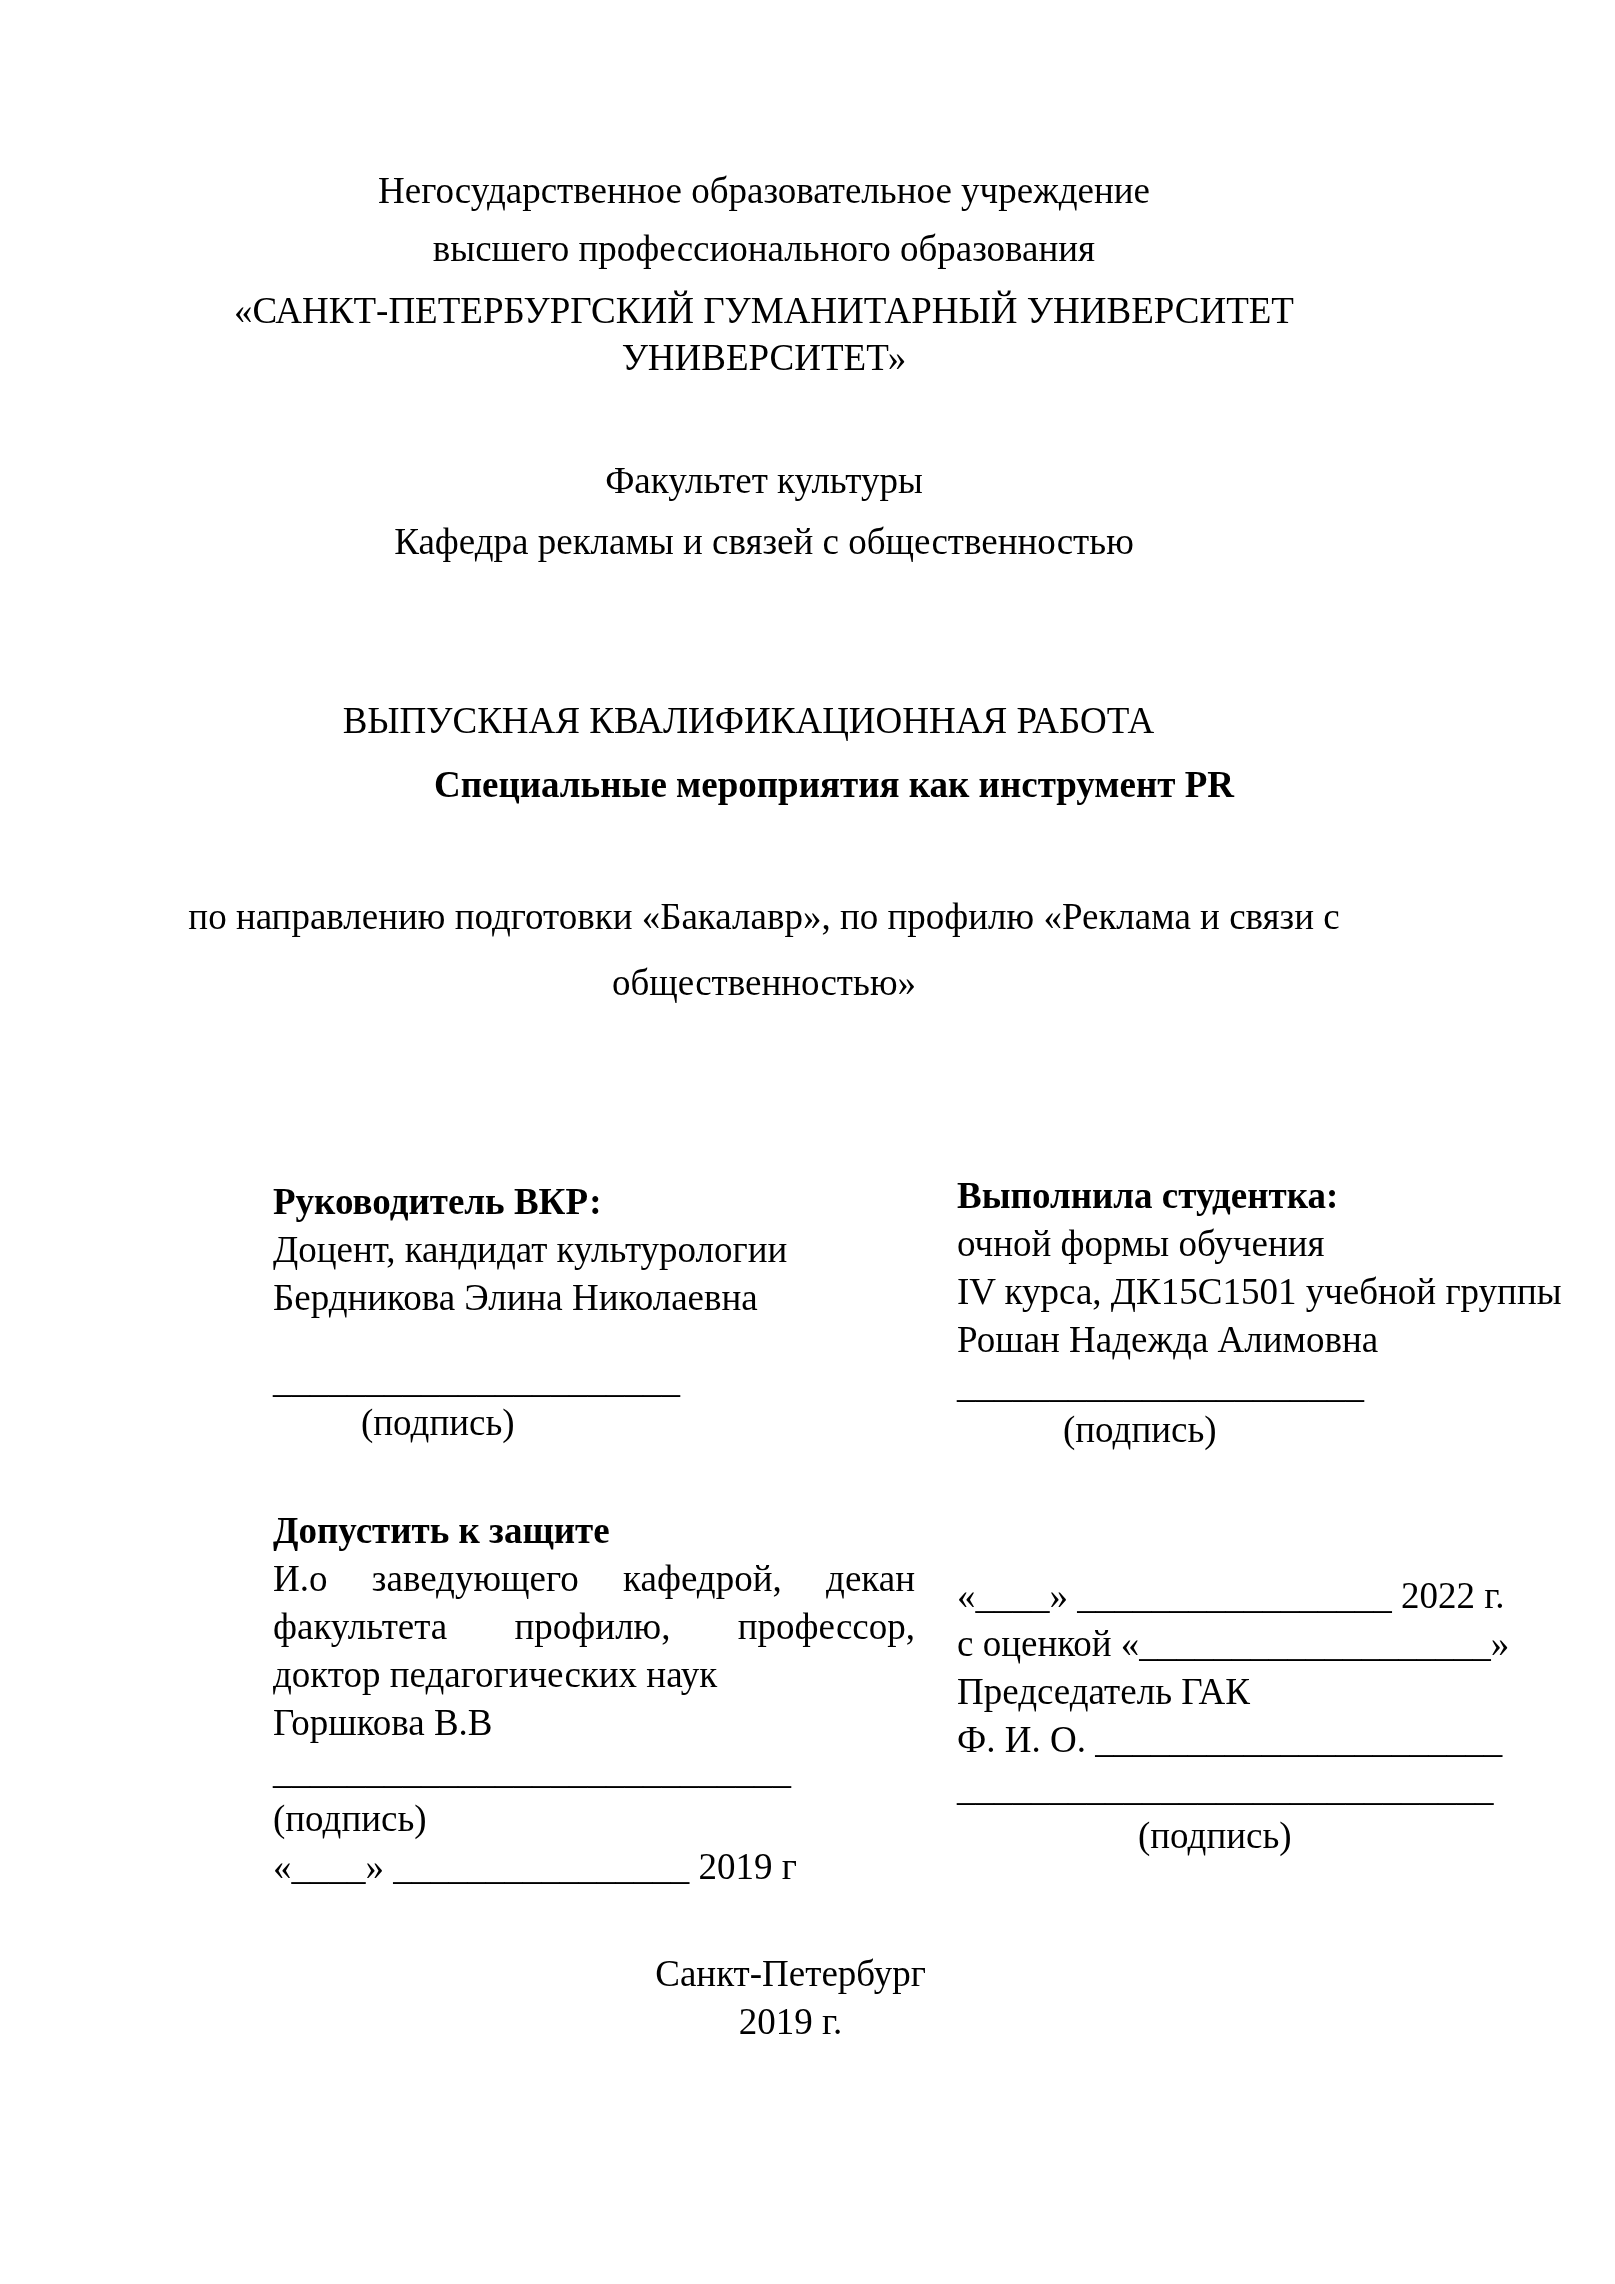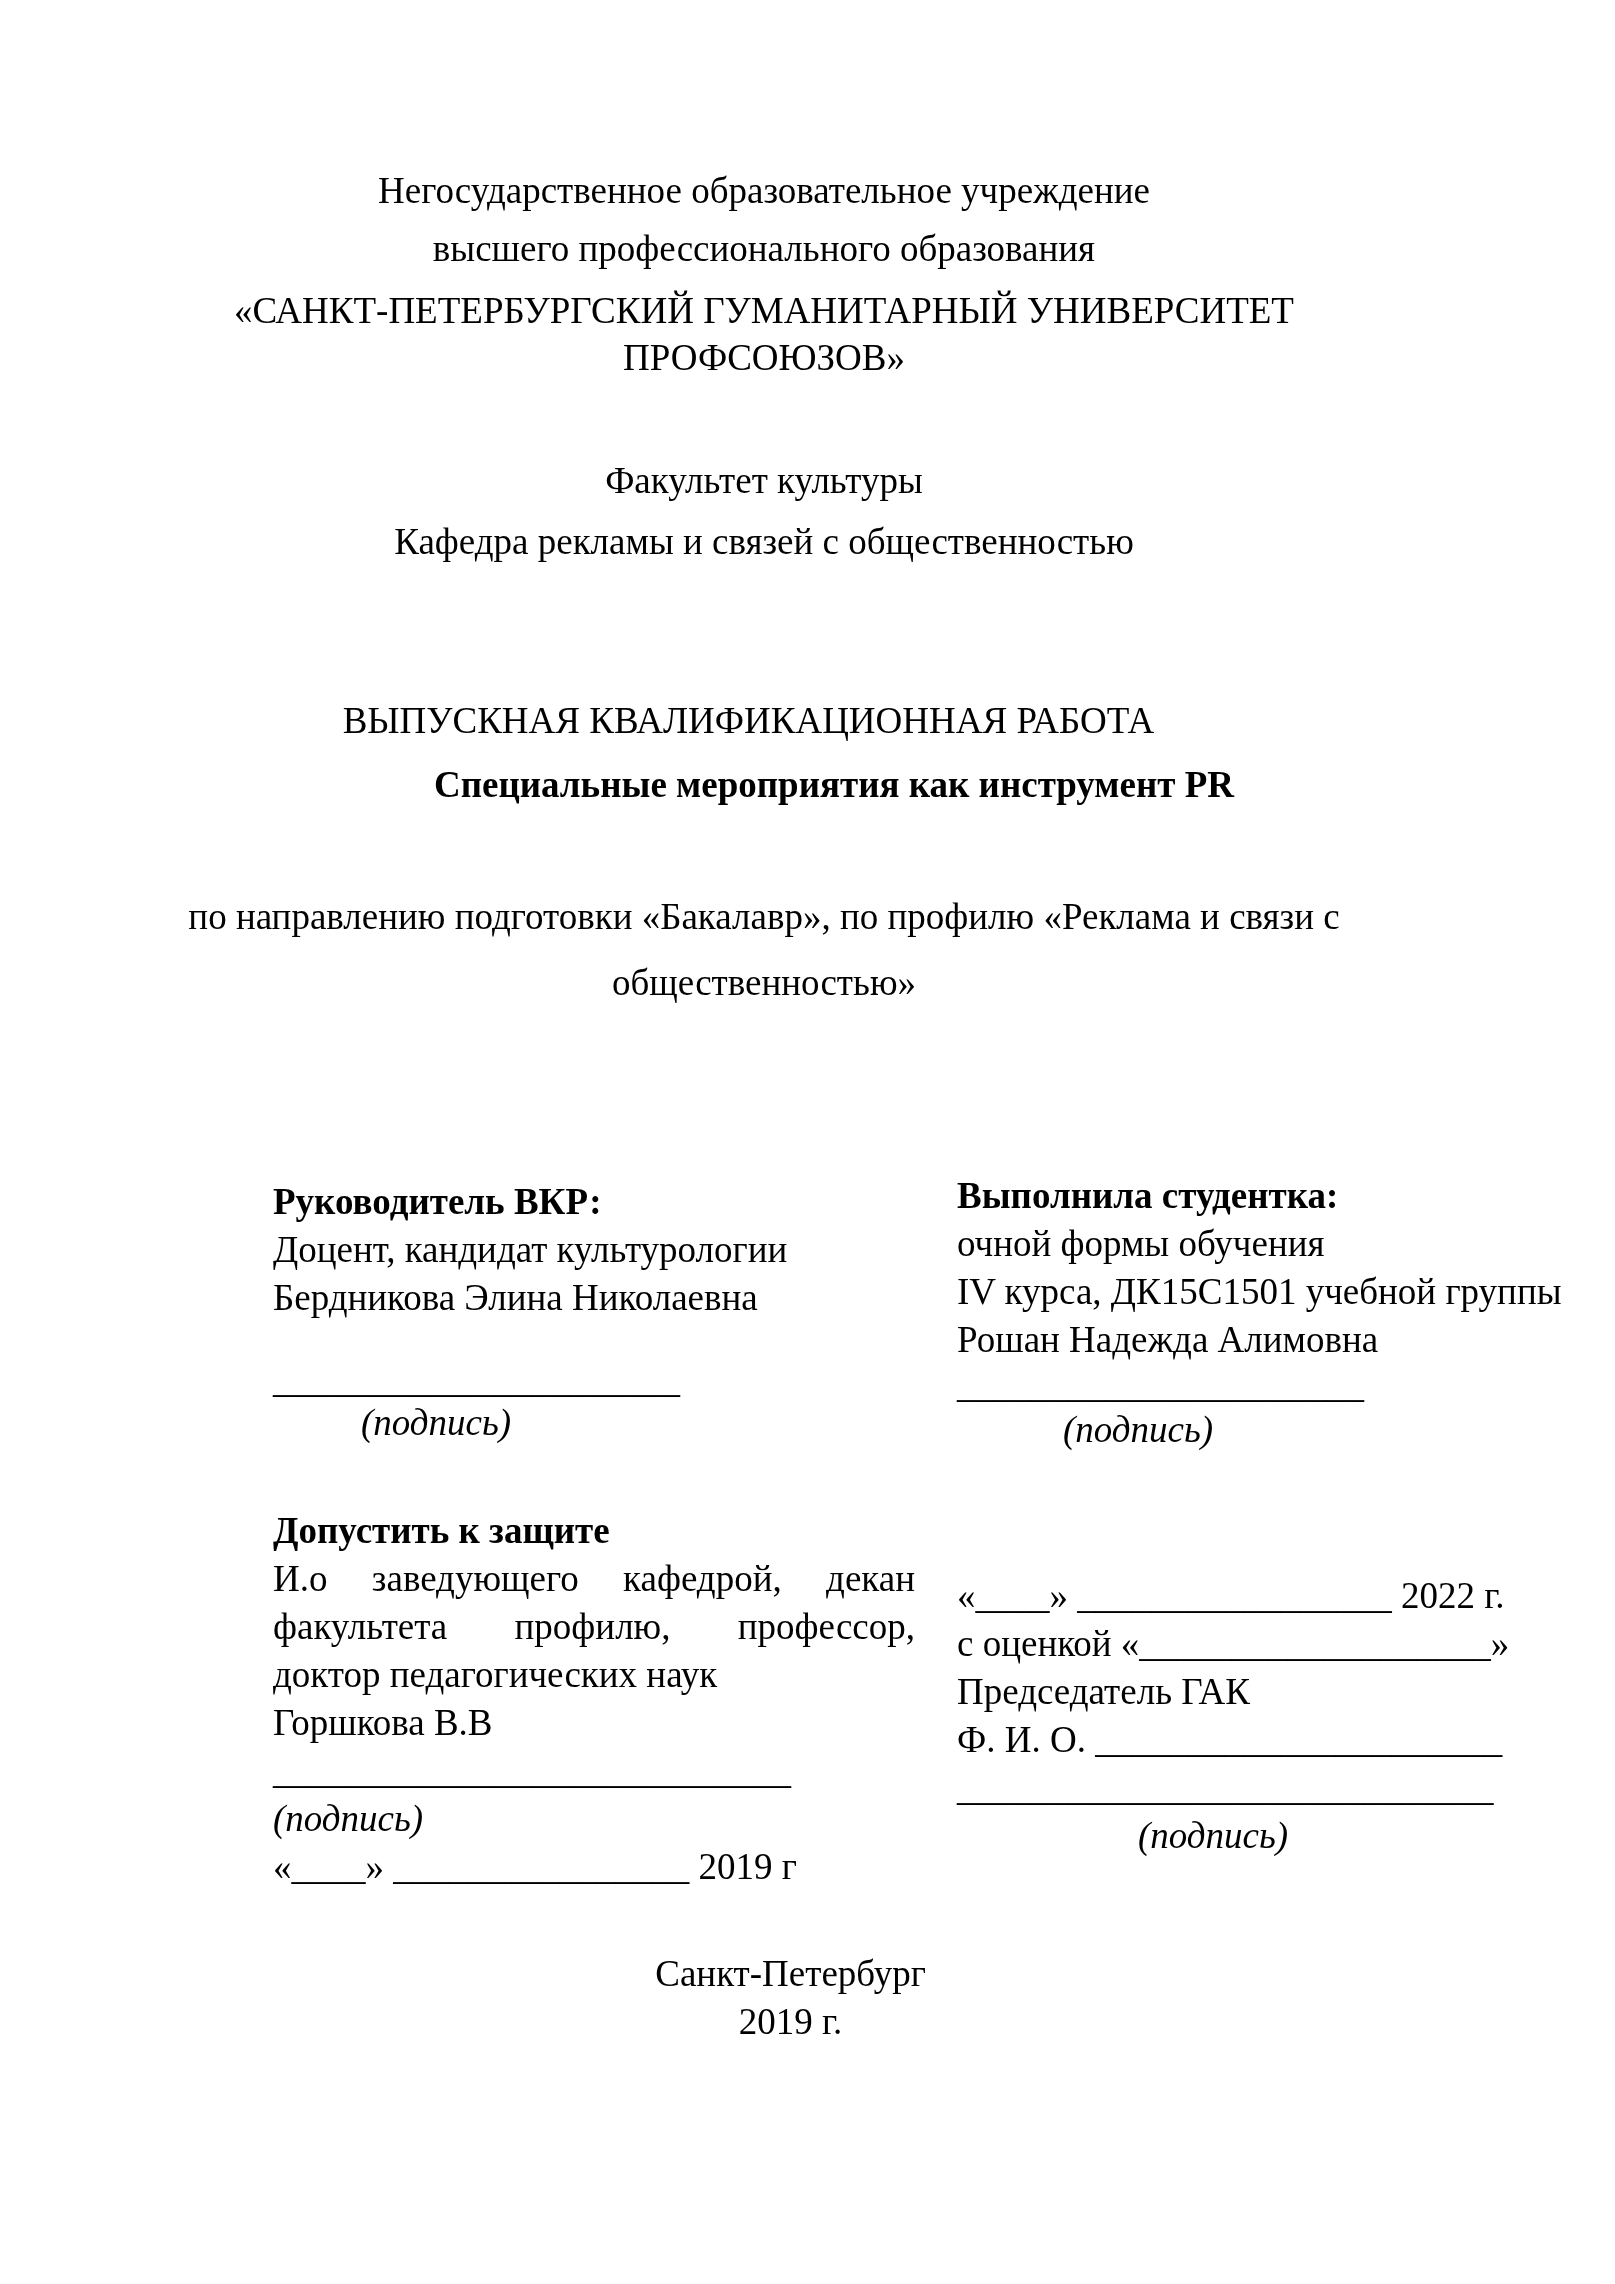--- a/index.html
+++ b/index.html
@@ -1,31 +1,31 @@
 <!DOCTYPE html>
 <html style="font-size:12.5px"><head>
 <meta charset="utf-8">
 <style>
   html, body { margin: 0; padding: 0; background: #ffffff; }
   body { width: 1616px; height: 2284px; position: relative; overflow: hidden;
          font-family: "Liberation Serif", serif; color: #000; }
   .line { position: absolute; font-size: 37px; line-height: 44px; white-space: nowrap; }
   .center { left: 0; width: 1528px; text-align: center; }
   .bold { font-weight: bold; }
-  .italic { font-style: italic; }
+  .italic { }
   .block { position: absolute; font-size: 37px; line-height: 48px; margin-left: 40px; }
   .block .row { white-space: nowrap; height: 48px; }
 </style>
 </head>
 <body>
 
 <div class="line center" style="top:169px">Негосударственное образовательное учреждение</div>
 <div class="line center" style="top:227px">высшего профессионального образования</div>
 <div class="line center" style="top:289px">«САНКТ-ПЕТЕРБУРГСКИЙ ГУМАНИТАРНЫЙ УНИВЕРСИТЕТ</div>
-<div class="line center" style="top:336px">ПРОФСОЮЗОВ»</div>
+<div class="line center" style="top:336px">УНИВЕРСИТЕТ»</div>
 
 <div class="line center" style="top:459px">Факультет культуры</div>
 <div class="line center" style="top:520px">Кафедра рекламы и связей с общественностью</div>
 
 <div class="line center" style="top:699px; left:-15.6px">ВЫПУСКНАЯ КВАЛИФИКАЦИОННАЯ РАБОТА</div>
 <div class="line center bold" style="top:763px; left:70px">Специальные мероприятия как инструмент PR</div>
 <div class="line center" style="top:895px">по направлению подготовки «Бакалавр», по профилю «Реклама и связи с</div>
 <div class="line center" style="top:961px">общественностью»</div>
 
 <div class="block" style="left:233px; top:1178px; width:641px">

